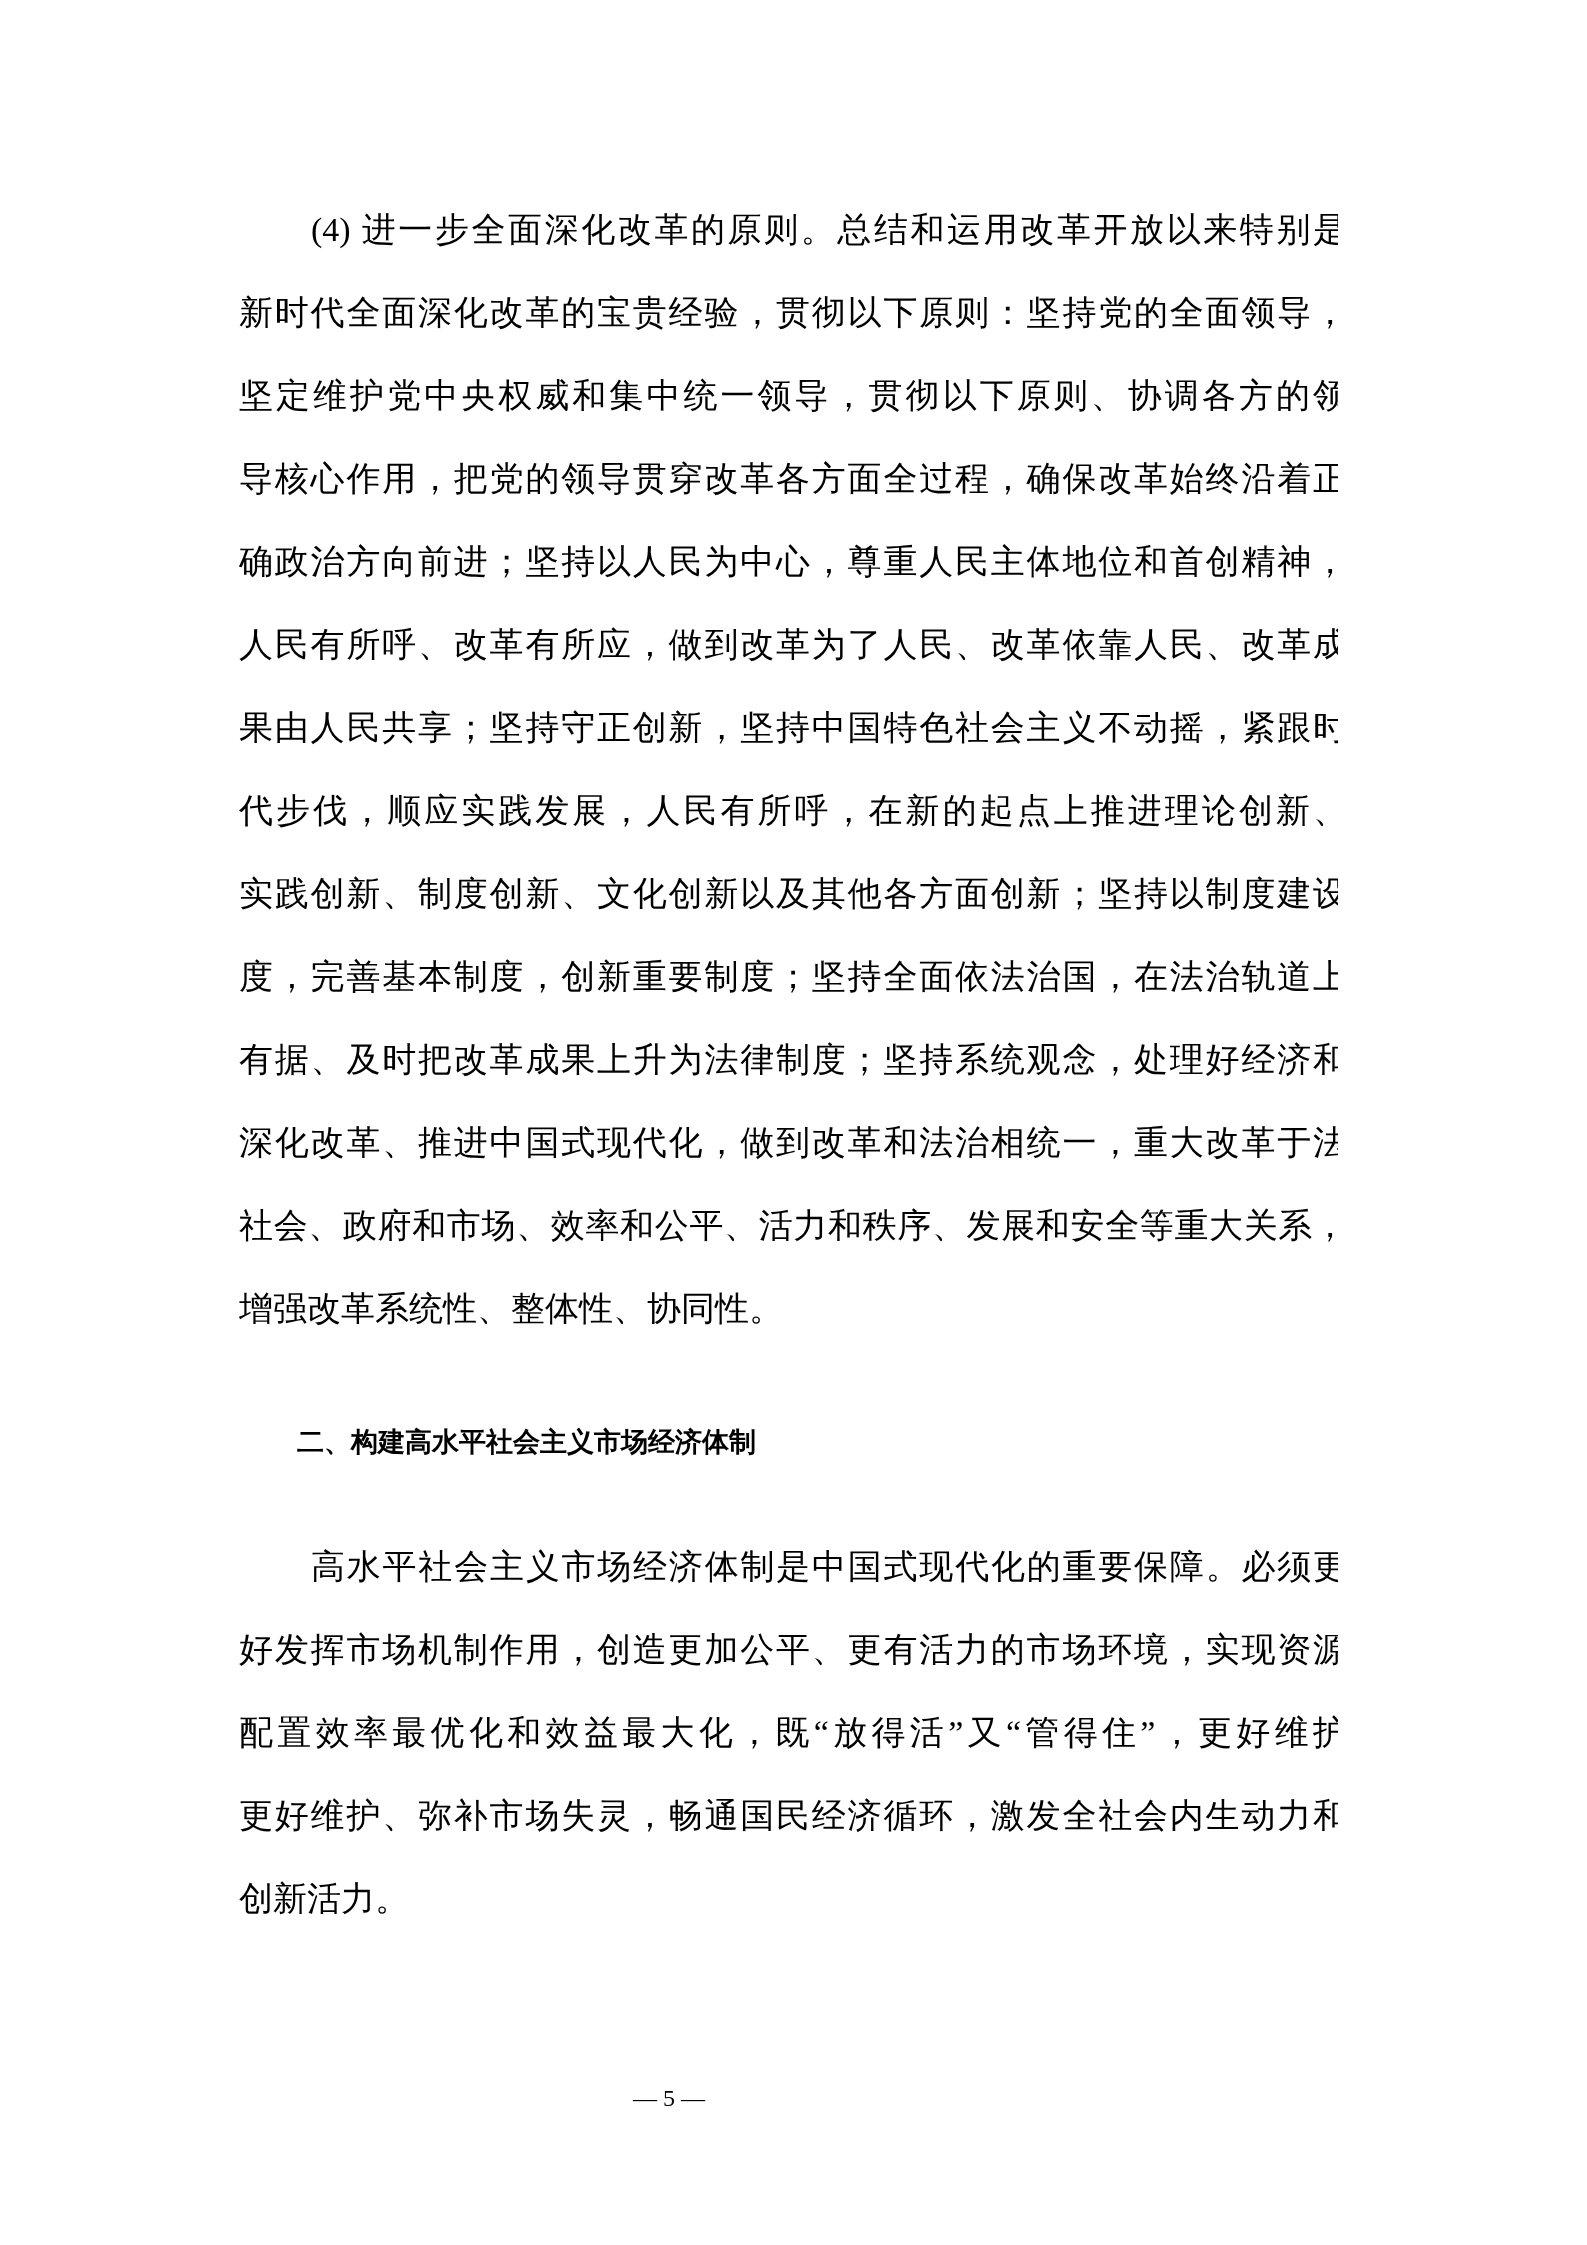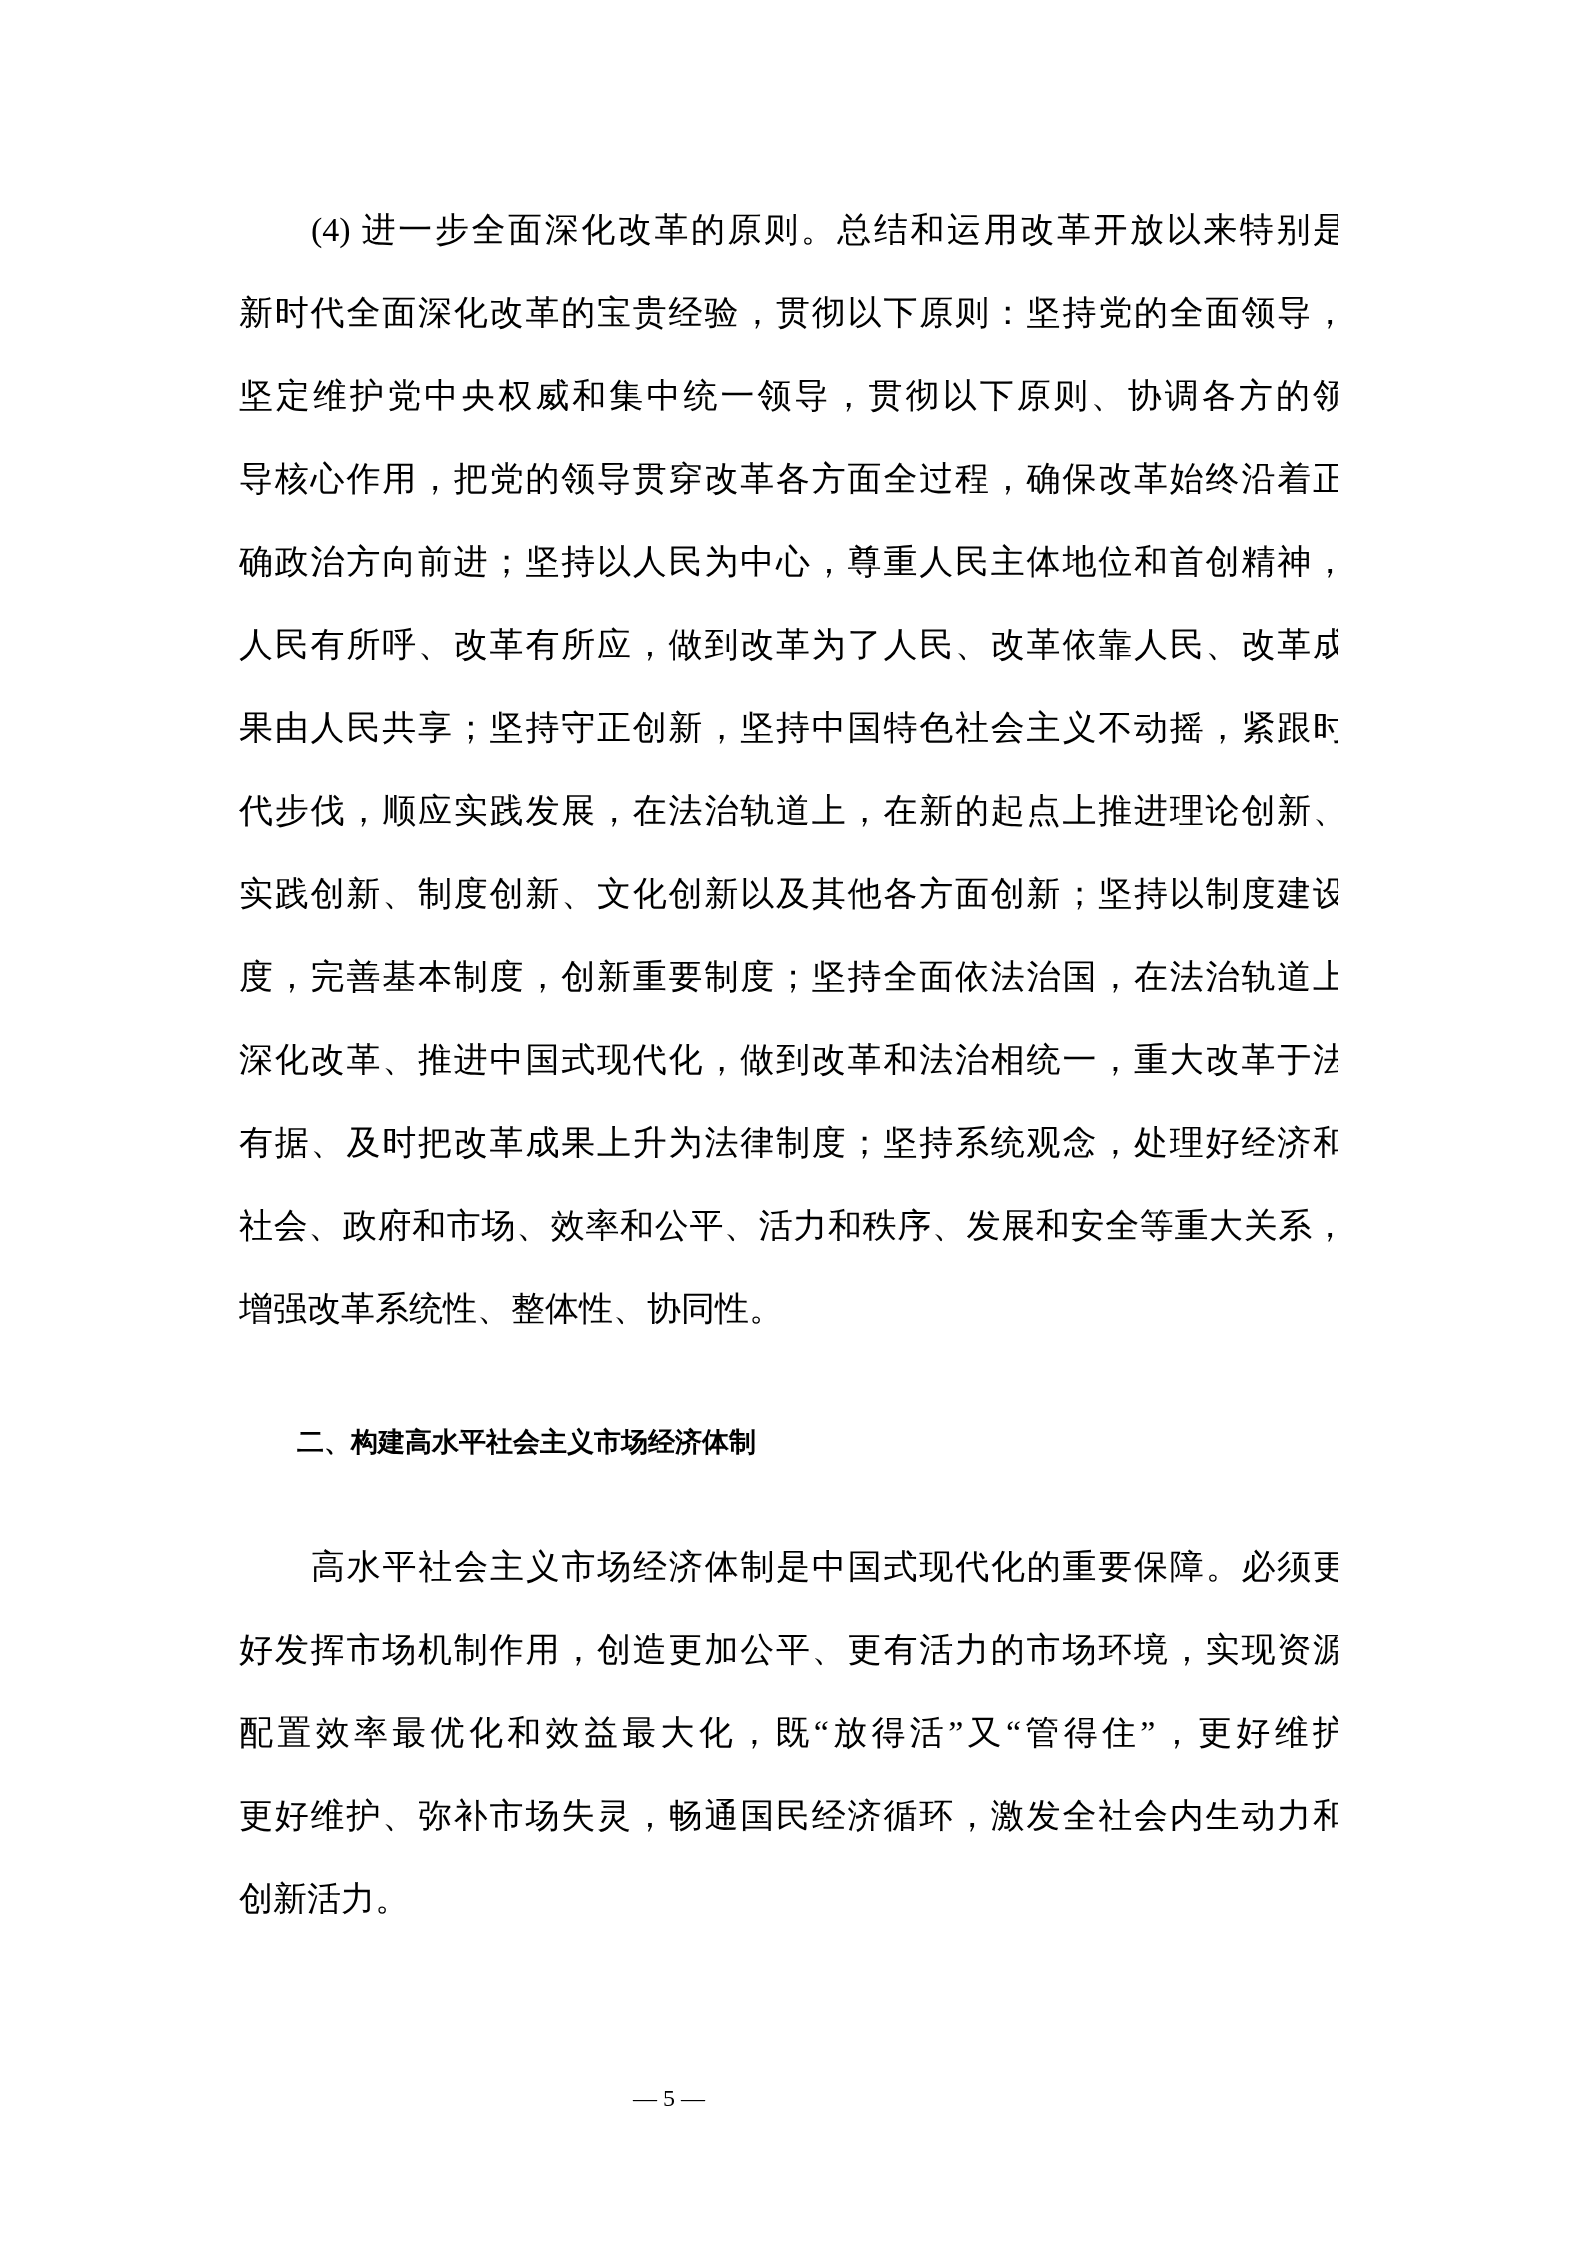--- a/index.html
+++ b/index.html
@@ -70,25 +70,25 @@
   <div class="content">
 
     <p class="para">
       <span class="line fill indent">(4) 进一步全面深化改革的原则。总结和运用改革开放以来特别是</span>
       <span class="line fill">新时代全面深化改革的宝贵经验，贯彻以下原则：坚持党的全面领导，</span>
       <span class="line fill">坚定维护党中央权威和集中统一领导，贯彻以下原则、协调各方的领</span>
       <span class="line fill">导核心作用，把党的领导贯穿改革各方面全过程，确保改革始终沿着正</span>
       <span class="line fill">确政治方向前进；坚持以人民为中心，尊重人民主体地位和首创精神，</span>
       <span class="line fill">人民有所呼、改革有所应，做到改革为了人民、改革依靠人民、改革成</span>
       <span class="line fill">果由人民共享；坚持守正创新，坚持中国特色社会主义不动摇，紧跟时</span>
-      <span class="line fill">代步伐，顺应实践发展，在法治轨道上，在新的起点上推进理论创新、</span>
+      <span class="line fill">代步伐，顺应实践发展，人民有所呼，在新的起点上推进理论创新、</span>
       <span class="line fill">实践创新、制度创新、文化创新以及其他各方面创新；坚持以制度建设</span>
       <span class="line fill">度，完善基本制度，创新重要制度；坚持全面依法治国，在法治轨道上</span>
+      <span class="line fill">有据、及时把改革成果上升为法律制度；坚持系统观念，处理好经济和</span>
       <span class="line fill">深化改革、推进中国式现代化，做到改革和法治相统一，重大改革于法</span>
-      <span class="line fill">有据、及时把改革成果上升为法律制度；坚持系统观念，处理好经济和</span>
       <span class="line fill">社会、政府和市场、效率和公平、活力和秩序、发展和安全等重大关系，</span>
       <span class="line">增强改革系统性、整体性、协同性。</span>
     </p>
 
     <h2 class="section-heading">二、构建高水平社会主义市场经济体制</h2>
 
     <p class="para">
       <span class="line fill indent">高水平社会主义市场经济体制是中国式现代化的重要保障。必须更</span>
       <span class="line fill">好发挥市场机制作用，创造更加公平、更有活力的市场环境，实现资源</span>
       <span class="line fill">配置效率最优化和效益最大化，既“放得活”又“管得住”，更好维护</span>

